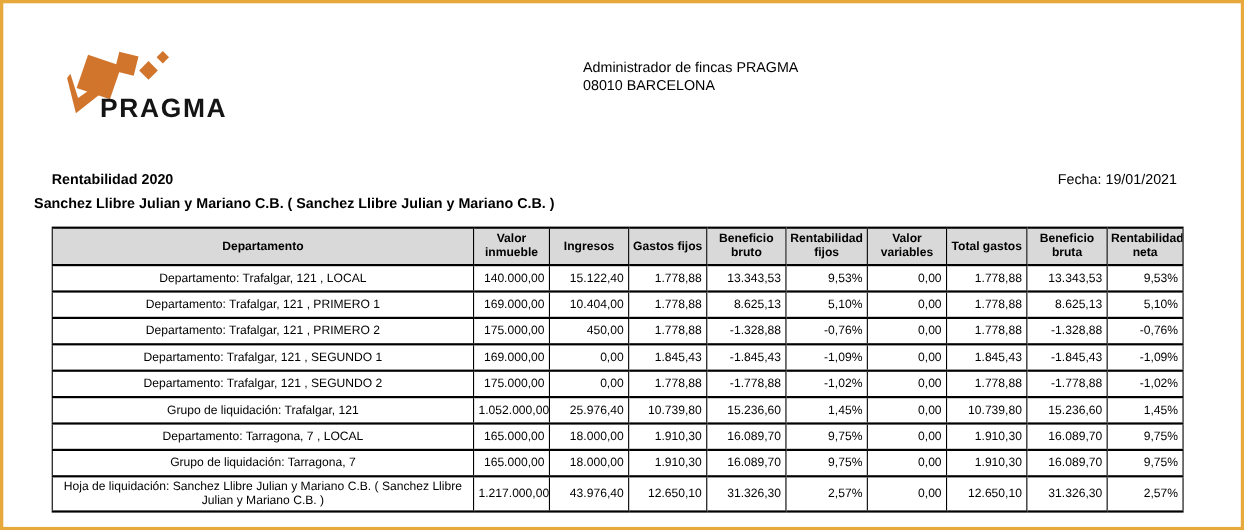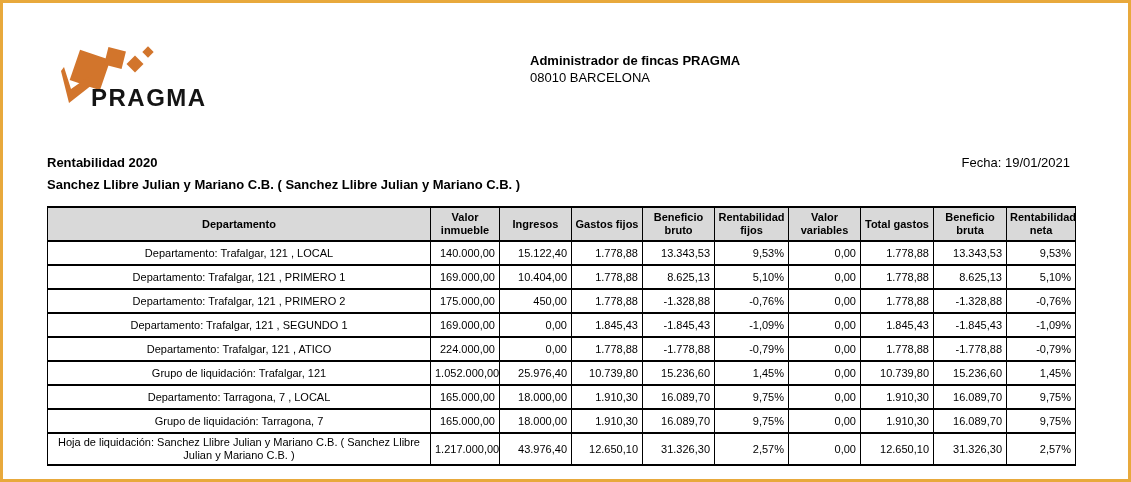--- a/index.html
+++ b/index.html
@@ -3,24 +3,24 @@
 <meta charset="utf-8">
 <style>
   * { margin: 0; padding: 0; box-sizing: border-box; }
   html, body { width: 1131px; height: 482px; background: #fff; font-family: "Liberation Sans", "DejaVu Sans", sans-serif; }
   .page {
     position: absolute; left: 0; top: 0; width: 1131px; height: 482px;
     background: #ffffff; border: 3px solid #E8A93C; overflow: hidden;
   }
   .logo { position: absolute; left: 52px; top: 34px; width: 170px; height: 80px; }
   .company-info { position: absolute; left: 527px; top: 49px; font-size: 13px; color: #000; line-height: 17px; }
-  .company-info .name { font-weight: bold; text-align: center; }
+  .company-info .name { font-weight: normal; text-align: center; }
   .title-line { position: absolute; left: 44px; top: 152px; font-size: 13px; font-weight: bold; color: #000; }
   .date-line { position: absolute; right: 58px; top: 152px; font-size: 13px; font-weight: normal; color: #000; text-align: right; }
-  .subtitle-line { position: absolute; left: 44px; top: 174px; font-size: 13px; font-weight: bold; color: #000; }
+  .subtitle-line { position: absolute; left: 28px; top: 174px; font-size: 13px; font-weight: bold; color: #000; }
   table.report {
     position: absolute; left: 44px; top: 203px; width: 1028px;
     border-collapse: collapse; table-layout: fixed;
     font-size: 11px; color: #000;
   }
   table.report th, table.report td {
     border-left: 1px solid #000; border-right: 1px solid #000;
     border-top: 2px solid #000; border-bottom: 2px solid #000;
     overflow: hidden;
   }
@@ -132,30 +132,30 @@
           <td class="cell-num">0,00</td>
           <td class="cell-num">1.845,43</td>
           <td class="cell-num">-1.845,43</td>
           <td class="cell-num">-1,09%</td>
           <td class="cell-num">0,00</td>
           <td class="cell-num">1.845,43</td>
           <td class="cell-num">-1.845,43</td>
           <td class="cell-num">-1,09%</td>
         </tr>
         <tr>
-          <td class="cell-text">Departamento: Trafalgar, 121 , ATICO</td>
-          <td class="cell-num">224.000,00</td>
+          <td class="cell-text">Departamento: Trafalgar, 121 , SEGUNDO 2</td>
+          <td class="cell-num">175.000,00</td>
           <td class="cell-num">0,00</td>
           <td class="cell-num">1.778,88</td>
           <td class="cell-num">-1.778,88</td>
-          <td class="cell-num">-0,79%</td>
+          <td class="cell-num">-1,02%</td>
           <td class="cell-num">0,00</td>
           <td class="cell-num">1.778,88</td>
           <td class="cell-num">-1.778,88</td>
-          <td class="cell-num">-0,79%</td>
+          <td class="cell-num">-1,02%</td>
         </tr>
         <tr>
           <td class="cell-text">Grupo de liquidación: Trafalgar, 121</td>
           <td class="cell-num">1.052.000,00</td>
           <td class="cell-num">25.976,40</td>
           <td class="cell-num">10.739,80</td>
           <td class="cell-num">15.236,60</td>
           <td class="cell-num">1,45%</td>
           <td class="cell-num">0,00</td>
           <td class="cell-num">10.739,80</td>

